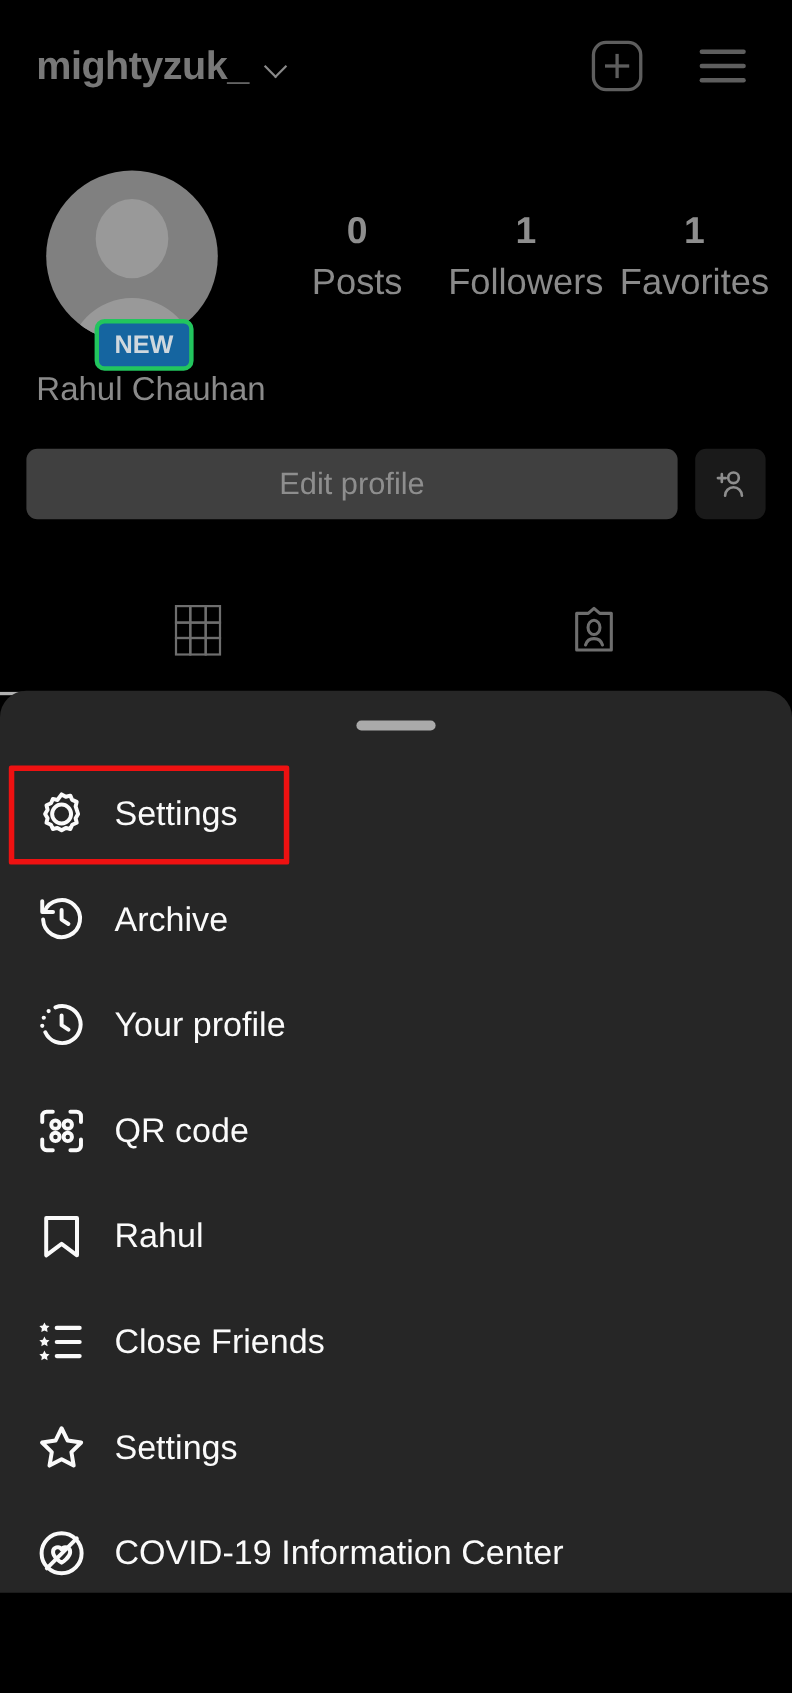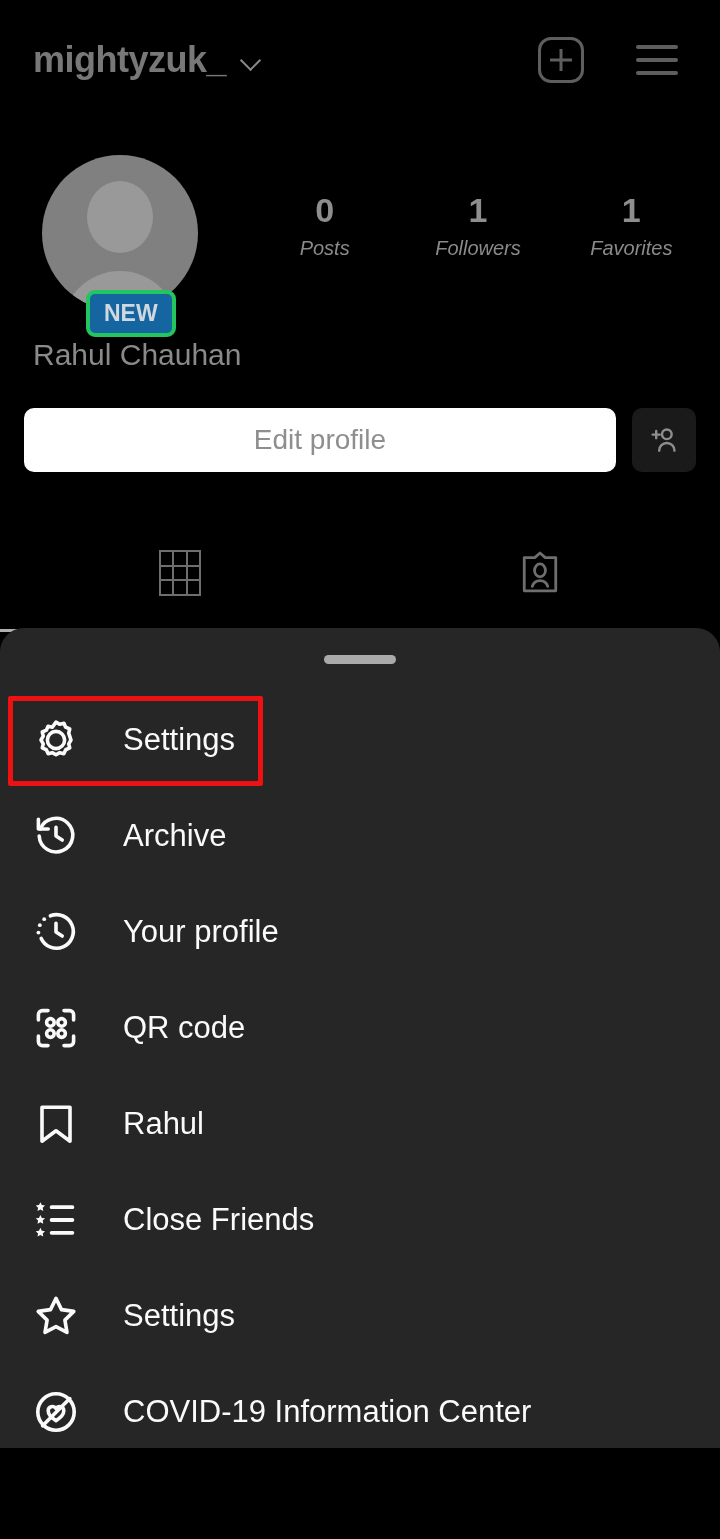--- a/index.html
+++ b/index.html
@@ -68,26 +68,26 @@
   .fullname {
     position:absolute; left:33px; top:188px;
     font-size:30px; color:#8a8a8a;
   }
   .stats {
     position:absolute; left:248px; top:40px; width:460px;
     display:flex; align-items:flex-start;
   }
   .stat { flex:1; text-align:center; }
   .stat .num { font-size:34px; font-weight:bold; color:#8e8e8e; line-height:1.2; }
-  .stat .lbl { font-size:20px; color:#8a8a8a; margin-top:6px;font-style:italic; }
+  .stat .lbl { font-size:33px; color:#8a8a8a; margin-top:6px; }
 
   
   .actions { position:absolute; left:0; top:408px; width:720px; display:flex; gap:16px; padding:0 24px; }
   .btn-edit {
-    flex:1; height:64px; background:#ffffff; border-radius:10px;
+    flex:1; height:64px; background:#404040; border-radius:10px;
     display:flex; align-items:center; justify-content:center;
     font-size:28px; color:#8e8e8e; border:none;text-align:right;
   }
   .btn-adduser {
     width:64px; height:64px; background:#1a1a1a; border-radius:10px;
     display:flex; align-items:center; justify-content:center;
   }
 
   
   .tabs { position:absolute; left:0; top:528px; width:720px; height:90px; display:flex; }
@@ -103,21 +103,21 @@
   .sheet {
     position:absolute; left:0; top:628px; width:720px; height:820px;
     background:#262626; border-radius:24px 24px 0 0;
   }
   .handle {
     position:absolute; left:50%; top:27px; transform:translateX(-50%);
     width:72px; height:9px; border-radius:5px; background:#aaaaaa;
   }
   .menu { position:absolute; left:0; top:64px; width:100%; }
   .menu-item {
-    height:96px; display:flex; align-items:center; padding-left:30px; position:relative;gap:19px;
+    height:96px; display:flex; align-items:center; padding-left:30px; position:relative;
   }
   .menu-item .mi-icon {
     width:52px; height:52px; flex:0 0 52px;
     display:flex; align-items:center; justify-content:center;
     margin-right:22px;
   }
   .menu-item .mi-label { font-size:31px; color:#fafafa; }
   .menu-item.highlighted::after {
     content:""; position:absolute; left:8px; top:4px;
     width:245px; height:80px; border:5px solid #ee1111; border-radius:2px;

